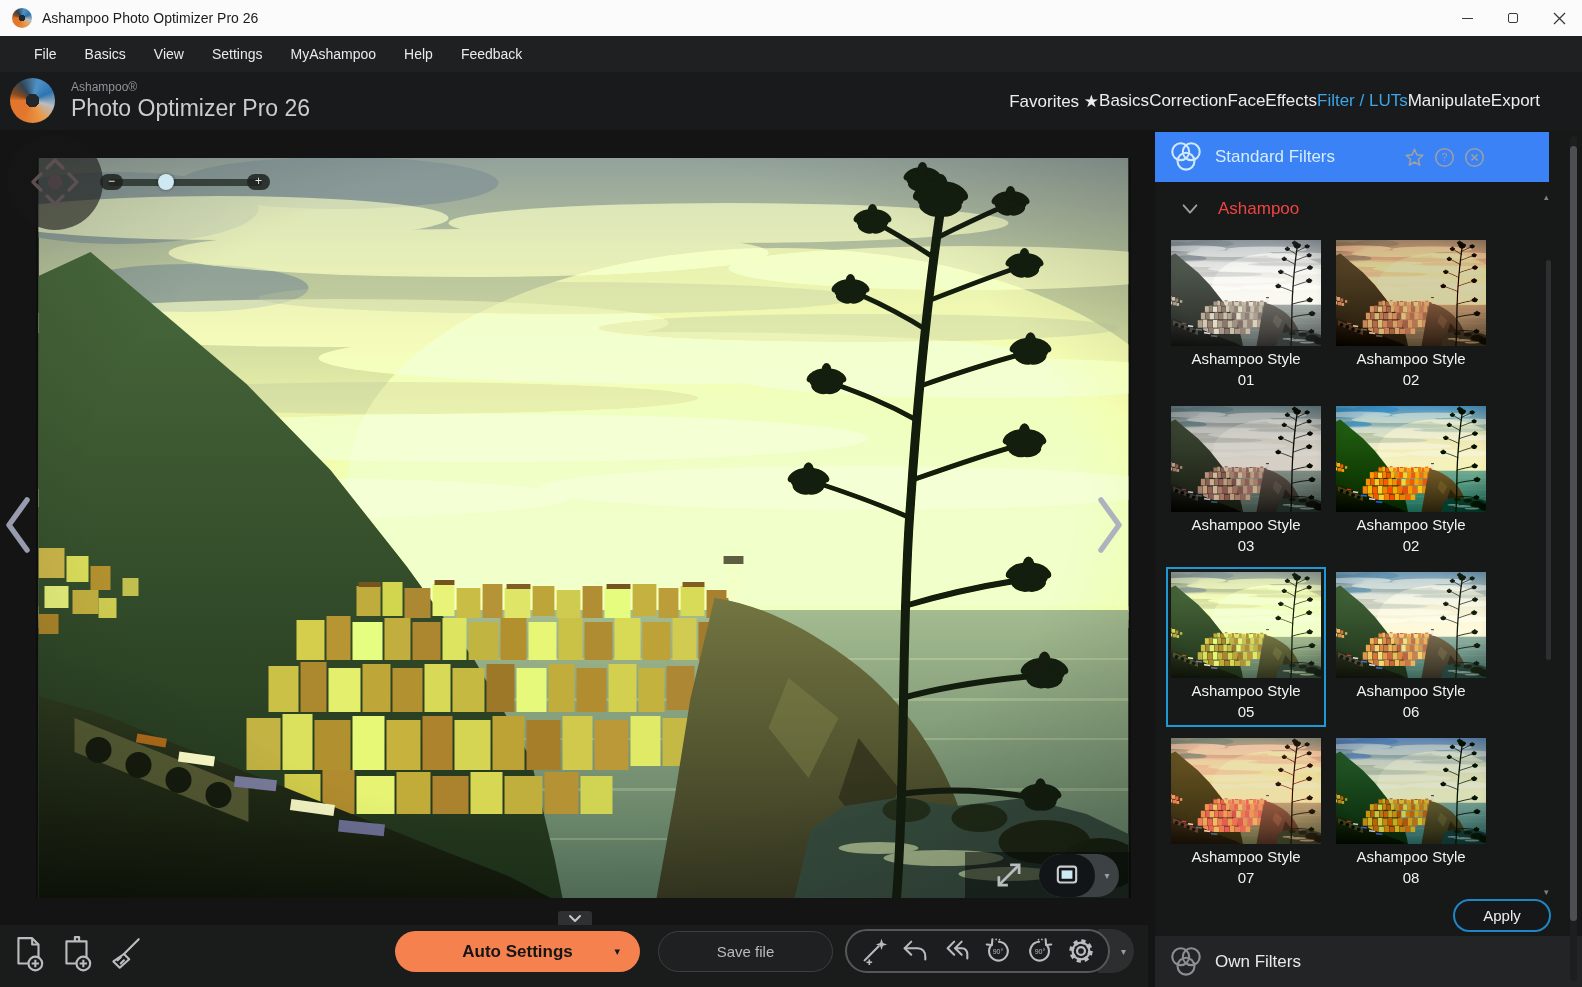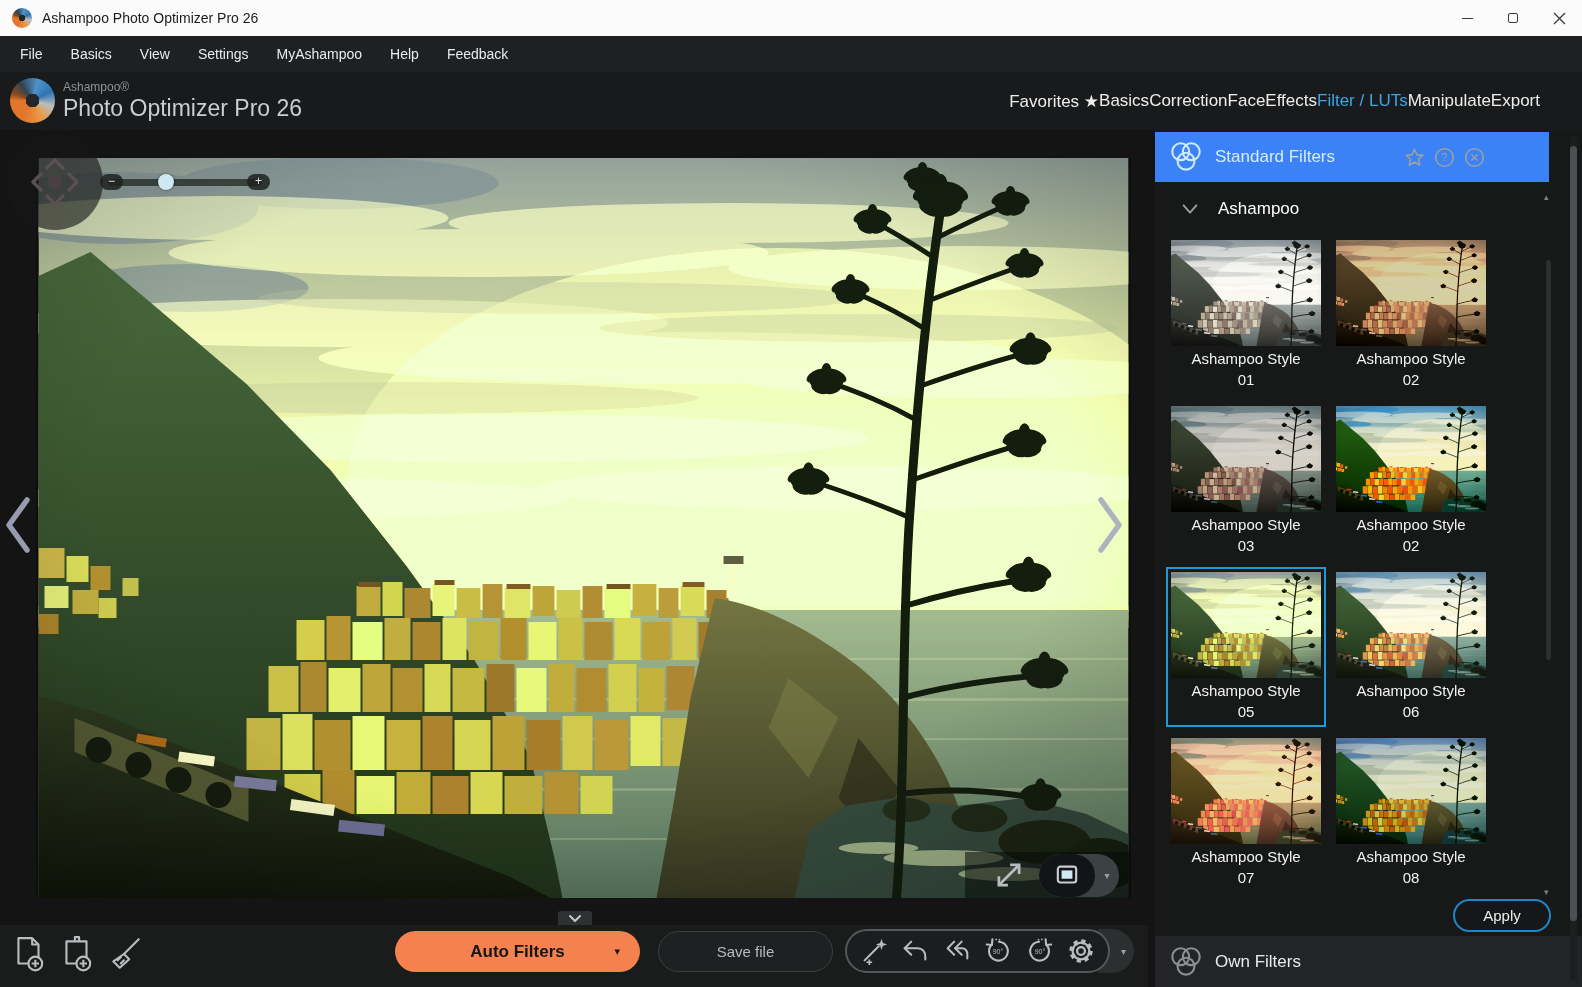--- a/index.html
+++ b/index.html
@@ -17,28 +17,28 @@
                      #4e92c8 165deg, #2d74b0 215deg, #b9bdc0 255deg, #e89a48 300deg, #e2762c 360deg); }
   .app-logo-sm { width:20px; height:20px; margin-left:12px; }
   .titlebar-title { font-size:14px; color:#1b1b1b; margin-left:10px; }
   .win-controls { margin-left:auto; display:flex; height:100%; }
   .win-btn { width:46px; height:36px; display:flex; align-items:center; justify-content:center; }
   .min-glyph { width:11px; height:1px; background:#3a3a3a; }
   .max-glyph { width:10px; height:10px; border:1.2px solid #3a3a3a; border-radius:2px; }
 
   
   .menubar { position:absolute; left:0; top:36px; width:1582px; height:36px;
-             background:#1f2021; display:flex; align-items:center; padding-left:6px; }
+             background:#1f2021; display:flex; align-items:center; padding-left:20px; }
   .menu-item { color:#e8eaeb; font-size:14px; padding:0 14px; line-height:36px; }
 
   
   .appheader { position:absolute; left:0; top:72px; width:1582px; height:58px; background:#191a1b; }
   .brand { position:absolute; left:10px; top:6px; display:flex; align-items:center; }
   .app-logo-lg { width:45px; height:45px; }
-  .brand-txt { margin-left:8px; }
+  .brand-txt { margin-left:16px; }
   .brand-company { font-size:12px; color:#8f9496; }
   .brand-product { font-size:23px; color:#c9cdce; margin-top:1px; }
   .tabs { position:absolute; right:42px; top:0; height:58px; display:flex; align-items:center; }
   .tab { font-size:17px; color:#ededed; white-space:nowrap; }
   .tab.active { color:#3da5e8; }
 
   
   .content { position:absolute; left:0; top:130px; width:1582px; height:857px; background:#141414; }
 
   .photo-wrap { position:absolute; left:36px; top:28px; width:1095px; height:740px; background:#0d0f0d; }
@@ -71,21 +71,21 @@
                       display:flex; align-items:center; justify-content:center; }
   .view-toggle-caret { flex:1; text-align:center; color:#9a9ea0; font-size:10px; }
 
   
   .filters-panel { position:absolute; left:1155px; top:0; width:427px; height:857px; background:#171818; }
   .panel-header { position:absolute; left:0; top:2px; width:394px; height:50px; background:#3b82f6;
                   display:flex; align-items:center; }
   .panel-title { font-size:17px; color:#d6edfa; margin-left:10px; flex:1; }
   .panel-hdr-icons { display:flex; gap:9px; margin-right:64px; }
   .group-row { position:absolute; left:0; top:62px; width:394px; height:34px; display:flex; align-items:center; }
-  .group-label { font-size:17px; color:#ffffff; margin-left:17px; }
+  .group-label { font-size:17px; color:#ef4444; margin-left:17px; }
   .scroll-up-icon, .scroll-down-icon { position:absolute; left:389px; color:#7d8183; font-size:9px; }
   .scroll-up-icon { top:62px; } .scroll-down-icon { top:757px; }
 
   .tiles { position:absolute; left:11px; top:105px; width:330px;
            display:grid; grid-template-columns:160px 160px; column-gap:5px; row-gap:6px; }
   .tile { width:160px; padding:3px; border:2px solid rgba(0,0,0,0); }
   .tile.selected { border-color:#1d9ad6; }
   .thumb { width:150px; height:106px; overflow:hidden; background:#202020; }
   .thumb svg { width:100%; height:100%; }
   .tile-label { text-align:center; font-size:15px; color:#f2f2f2; line-height:21px; margin-top:2px; }
@@ -653,21 +653,21 @@
           <line x1="30" y1="4" x2="16" y2="18"></line>
           <path d="M16,18 L21,23 L12,31 L6,25 Z"></path>
           <line x1="13" y1="21" x2="10" y2="24"></line>
             <line x1="16" y1="24" x2="13" y2="27"></line>
         </g>
       </svg>
     </div>
   </div>
 
   <div class="auto-optimize">
-    <span class="auto-optimize-label">Auto Filters</span>
+    <span class="auto-optimize-label">Auto Settings</span>
     <span class="auto-optimize-caret">▾</span>
   </div>
 
   <div class="save-file">Save file</div>
 
   <div class="tools-cap">
     <span>▾</span>
   </div>
   <div class="tools-group">
     <svg width="30" height="30" viewBox="0 0 32 32" class="icon">

